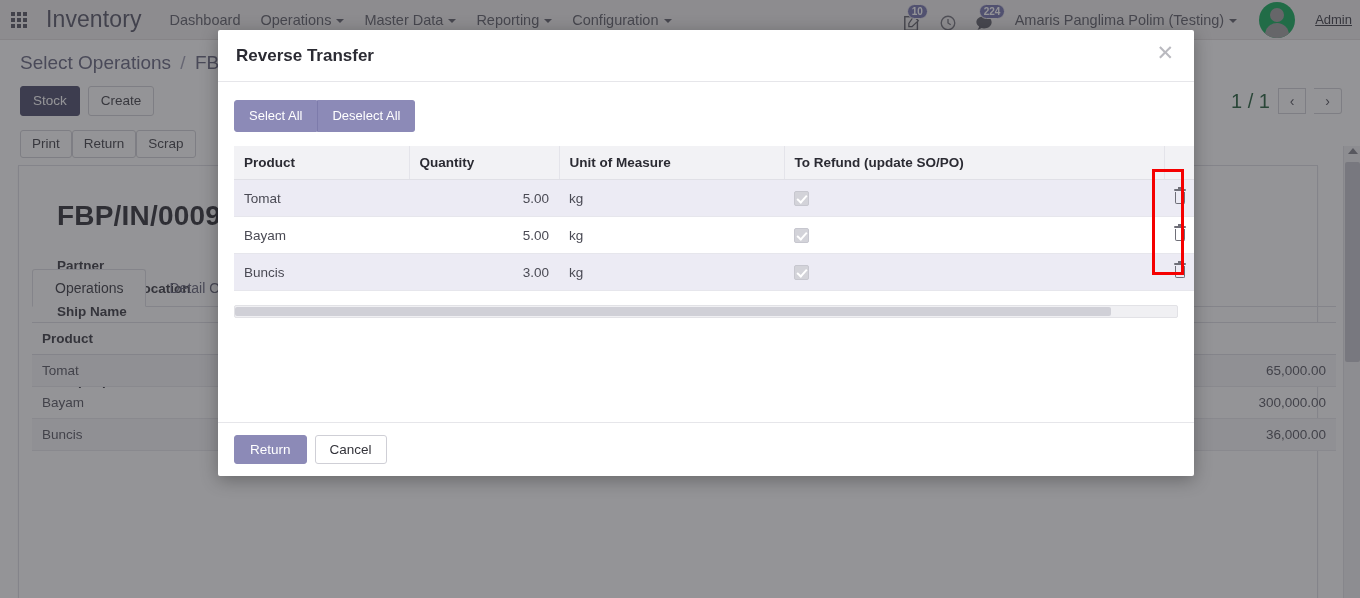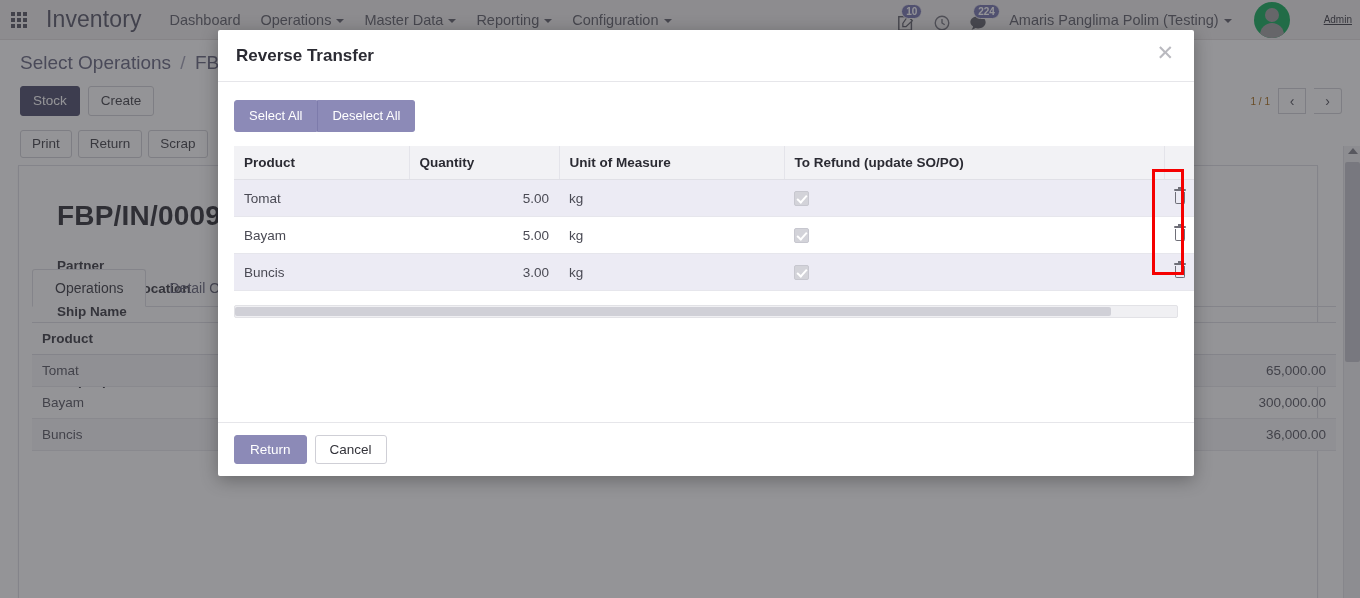--- a/index.html
+++ b/index.html
@@ -48,43 +48,43 @@
   .tb-icon { position: relative; width: 22px; height: 24px; display: flex; align-items: flex-end; justify-content: center; }
   .badge {
     position: absolute; top: -4px; left: 6px; background: #6b6aa8; color: #fff;
     font-size: 10px; line-height: 14px; height: 15px; min-width: 19px; text-align: center;
     border-radius: 9px; padding: 0 4px; font-weight: bold; border: 1px solid #f0eeee;
   }
   .user-name { font-size: 14.5px; color: #55555f; margin-left: 6px; white-space: nowrap; }
   .avatar-wrap { width: 36px; height: 36px; border-radius: 50%; background: #00a64f; overflow: hidden; position: relative; margin-left: 8px; }
   .avatar-wrap .head { position: absolute; width: 14px; height: 14px; border-radius: 50%; background: #9a9a9a; left: 11px; top: 6px; }
   .avatar-wrap .body { position: absolute; width: 24px; height: 16px; border-radius: 12px 12px 0 0; background: #9a9a9a; left: 6px; top: 21px; }
-  .admin-label { font-size: 10px; color: #2f2f38; margin-left: 20px; text-decoration: underline; }
+  .admin-label { font-size: 13px; color: #2f2f38; margin-left: 6px; text-decoration: underline; }
 
   .breadcrumb-row { position: absolute; top: 40px; left: 0; right: 0; height: 48px; padding: 12px 20px 0 20px; }
   .breadcrumb { font-size: 19px; color: #5b5b75; }
   .breadcrumb .sep { color: #9a9ab0; margin: 0 4px; }
 
   .ctrl-row { position: absolute; top: 86px; left: 20px; display: flex; gap: 8px; align-items: center; }
   .btn {
     font-size: 13.5px; padding: 5px 12px; border-radius: 3px; border: 1px solid #cfcfd4;
     background: #fff; color: #33333a; cursor: pointer; line-height: 18px;
   }
   .btn-primary { background: #3f3f5f; border-color: #3f3f5f; color: #fff; }
 
   .pager { position: absolute; top: 88px; right: 18px; display: flex; align-items: center; gap: 8px; }
-  .pager-count { font-size: 10px; color: #a16207; text-align: center; }
+  .pager-count { font-size: 20px; color: #14532d; text-align: center; }
   .pager-btn {
     width: 28px; height: 26px; border: 1px solid #cfcfd4; background: #fff;
     display: flex; align-items: center; justify-content: center; font-size: 14px; color: #44444e; cursor: pointer;
   }
   .pager-btn:first-of-type { border-radius: 3px 0 0 3px; }
   .pager-btn:last-of-type { border-radius: 0 3px 3px 0; border-left: none; }
 
-  .action-row { position: absolute; top: 130px; left: 20px; display: flex; gap: 6px; align-items: center; }
+  .action-row { position: absolute; top: 130px; left: 20px; display: flex; gap: 0; align-items: center; }
   .action-row .btn { padding: 4px 11px; }
 
   .statusbar { position: absolute; top: 130px; right: 24px; display: flex; align-items: center; }
   .status-step {
     position: relative; font-size: 13.5px; color: #5a5a66; padding: 4px 22px 4px 18px;
     background: #fff;
   }
   .status-step::after {
     content: ""; position: absolute; right: -1px; top: 0; width: 16px; height: 100%;
     border-right: 1px solid #d6d6dd; transform: skewX(20deg); pointer-events: none;

